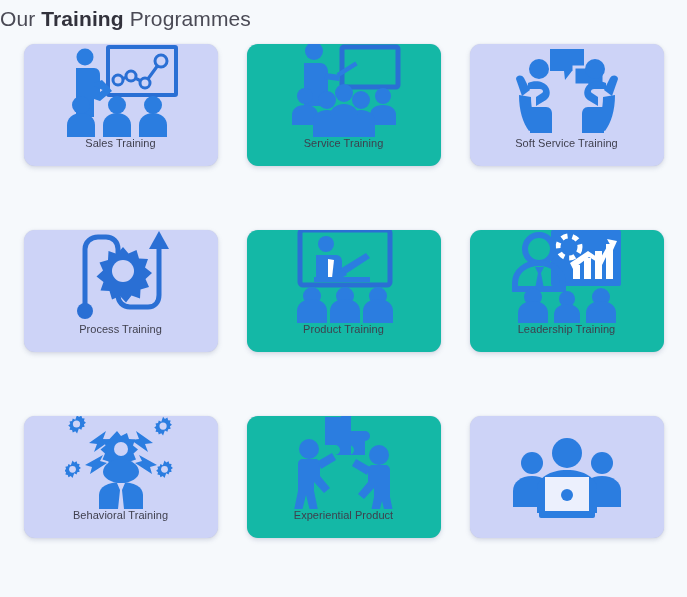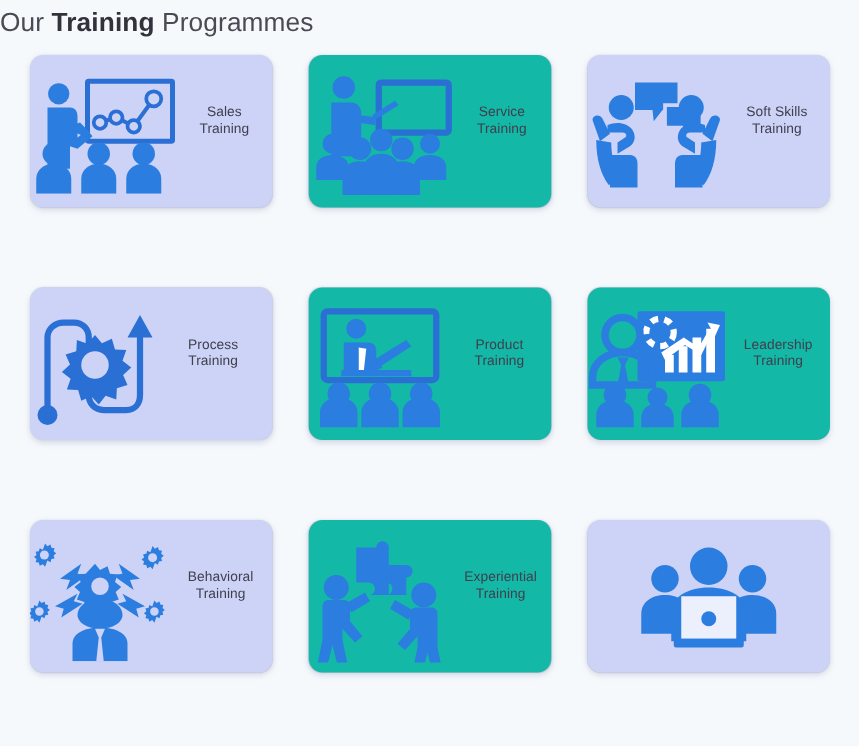--- a/index.html
+++ b/index.html
@@ -45,21 +45,21 @@
     padding-top: 6px;
     box-sizing: border-box;
   }
   .card {
     width: 194px;
     height: 122px;
     border-radius: 11px;
     box-shadow: 0 2px 5px rgba(90, 100, 140, 0.22),
                 0 0 1px rgba(90, 100, 140, 0.25);
     display: flex;
-    flex-direction: row;
+    flex-direction: column;
     align-items: center;
     justify-content: flex-end;
     box-sizing: border-box;
     position: relative;
     overflow: hidden;
   }
   .card.lavender { background: #cdd3f7; }
   .card.white    { background: #14b8a6; }
 
   .icon-wrap {
@@ -158,21 +158,21 @@
             <path d="M7 50c0 16 4 28 10 36l10-4c-5-8-8-18-8-30z"></path>
             <path d="M18 62h16c4 0 6 3 6 7v19H18z"></path>
             <circle cx="83" cy="24" r="10"></circle>
             <path d="M94 38c-7-3-16-2-20 4-3 5-2 10 2 13l10 6v-9l-6-4c-2-1-1-4 2-4h12z"></path>
             <path d="M106 34c0-4-6-5-8-1l-6 12 8 6z"></path>
             <path d="M103 50c0 16-4 28-10 36l-10-4c5-8 8-18 8-30z"></path>
             <path d="M92 62H76c-4 0-6 3-6 7v19h22z"></path>
           </g>
         </svg>
       </div>
-      <div class="card-label">Soft Skills Training</div>
+      <div class="card-label">Soft Service Training</div>
     </div>
 
     <div class="card lavender">
       <div class="icon-wrap">
         <svg width="100" height="100" viewBox="0 0 100 100" aria-hidden="true">
           <g fill="none" stroke="#2a6fd4" stroke-width="5" stroke-linecap="round">
             <path d="M14 84V26c0-7 6-12 13-12h8c7 0 12 5 12 12v6"></path>
             <path d="M47 48v6" stroke-dasharray="2 7"></path>
             <path d="M47 62v10c0 7 5 12 12 12h18c7 0 11-5 11-12V22"></path>
           </g>
@@ -284,21 +284,21 @@
             <path d="M64 22h14a5 5 0 0 1 0 10h0v14H62a5 5 0 0 0 0-10V22z"></path>
             <circle cx="22" cy="40" r="10"></circle>
             <path d="M18 50h10c3 0 5 2 5 5v12l10 12-6 5-10-11v9l5 24h-8l-5-20-5 20h-8l5-24V55c0-3 2-5 5-5z"></path>
             <path d="M31 52l14-8 4 7-15 9z"></path>
             <circle cx="92" cy="46" r="10"></circle>
             <path d="M96 56H86c-3 0-5 2-5 5v12l-10 12 6 5 10-11v9l-5 24h8l5-20 5 20h8l-5-24V61c0-3-2-5-5-5z"></path>
             <path d="M83 58L69 50l-4 7 15 9z"></path>
           </g>
         </svg>
       </div>
-      <div class="card-label">Experiential Training</div>
+      <div class="card-label">Experiential Product</div>
     </div>
 
     <div class="card lavender">
       <div class="icon-wrap">
         <svg width="116" height="90" viewBox="0 0 116 90" aria-hidden="true">
           <g fill="#2b7de0">
             <circle cx="23" cy="28" r="11"></circle>
             <path d="M4 72V56c0-9 8-15 19-15s19 6 19 15v16z"></path>
             <circle cx="93" cy="28" r="11"></circle>
             <path d="M74 72V56c0-9 8-15 19-15s19 6 19 15v16z"></path>

